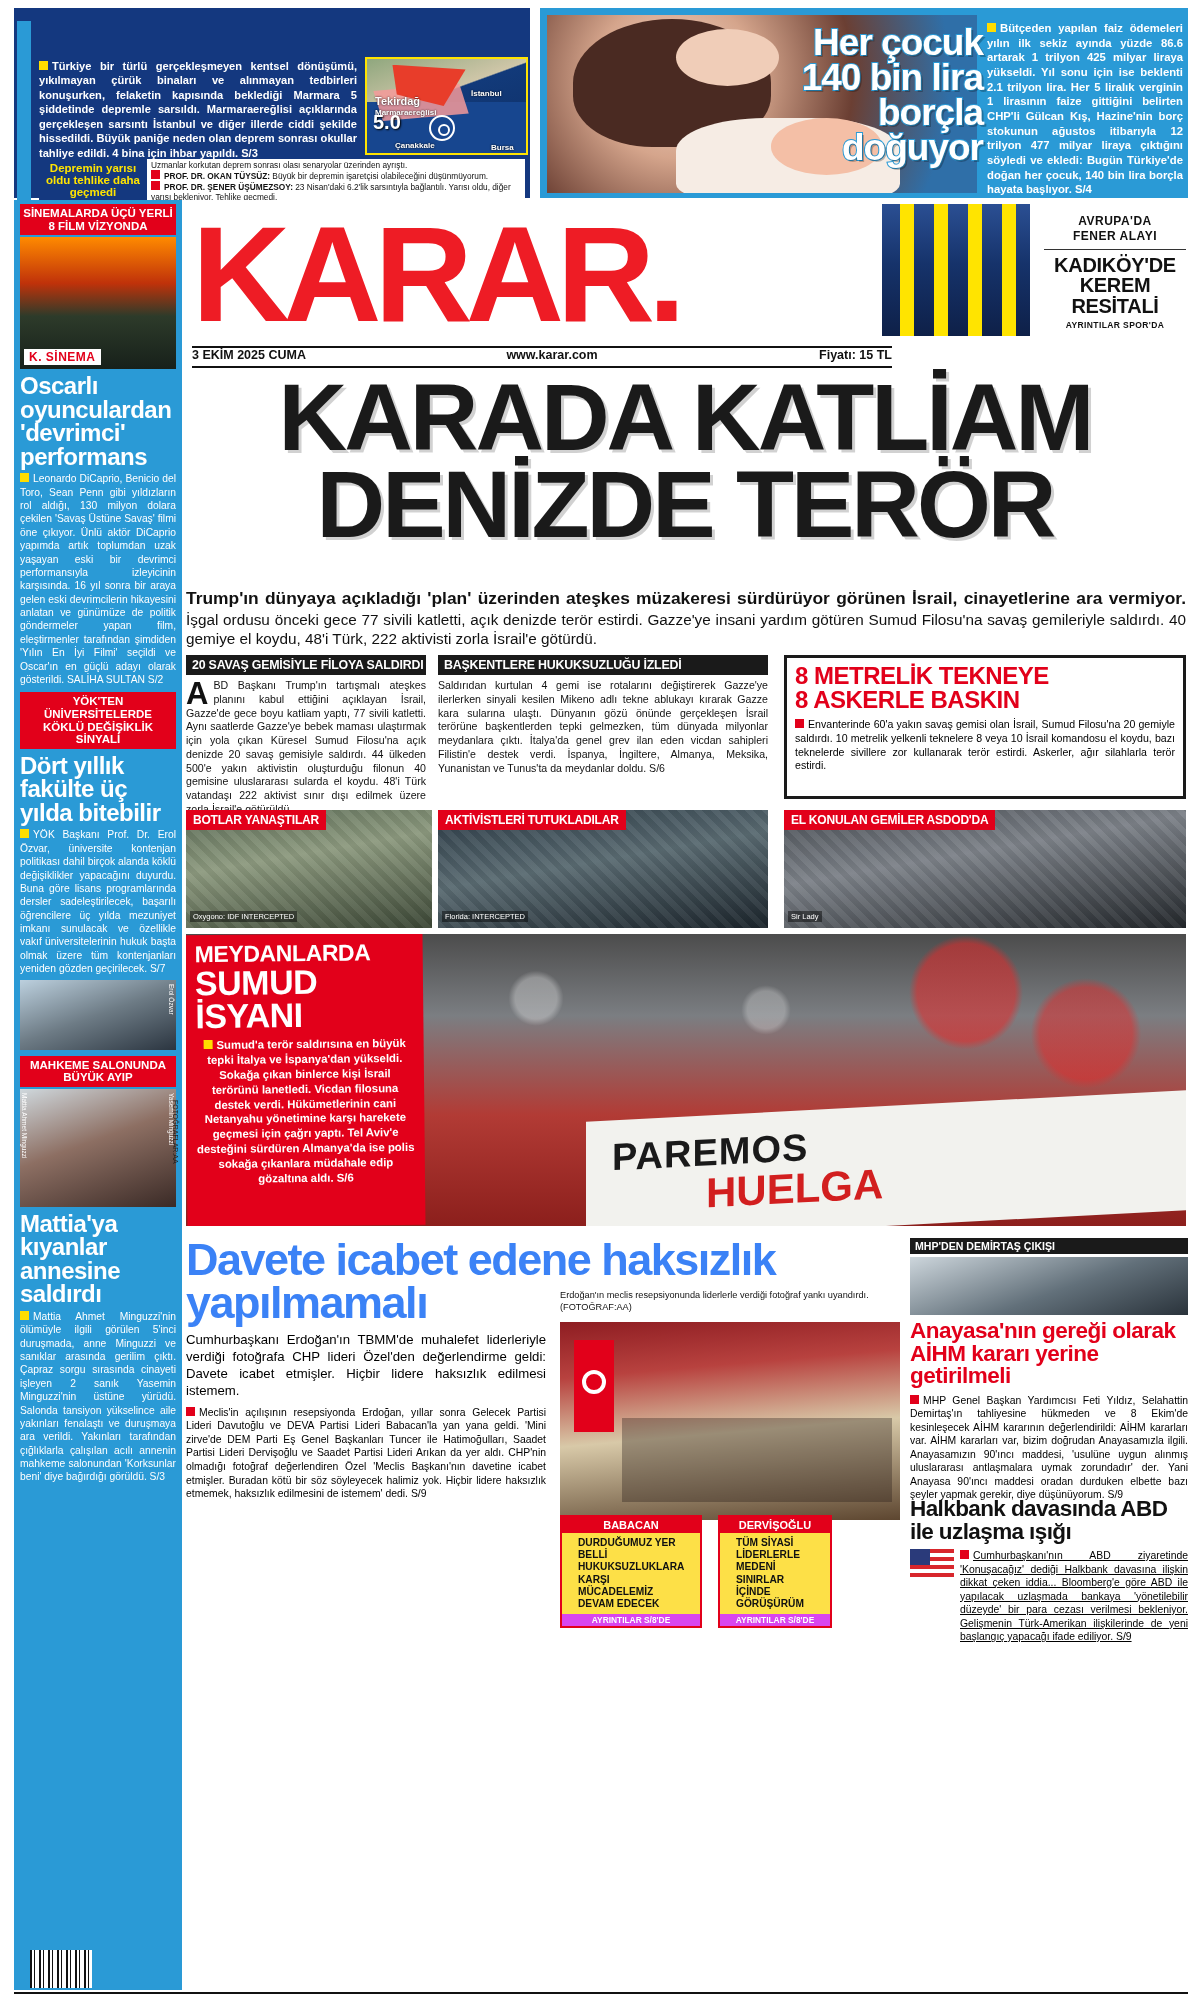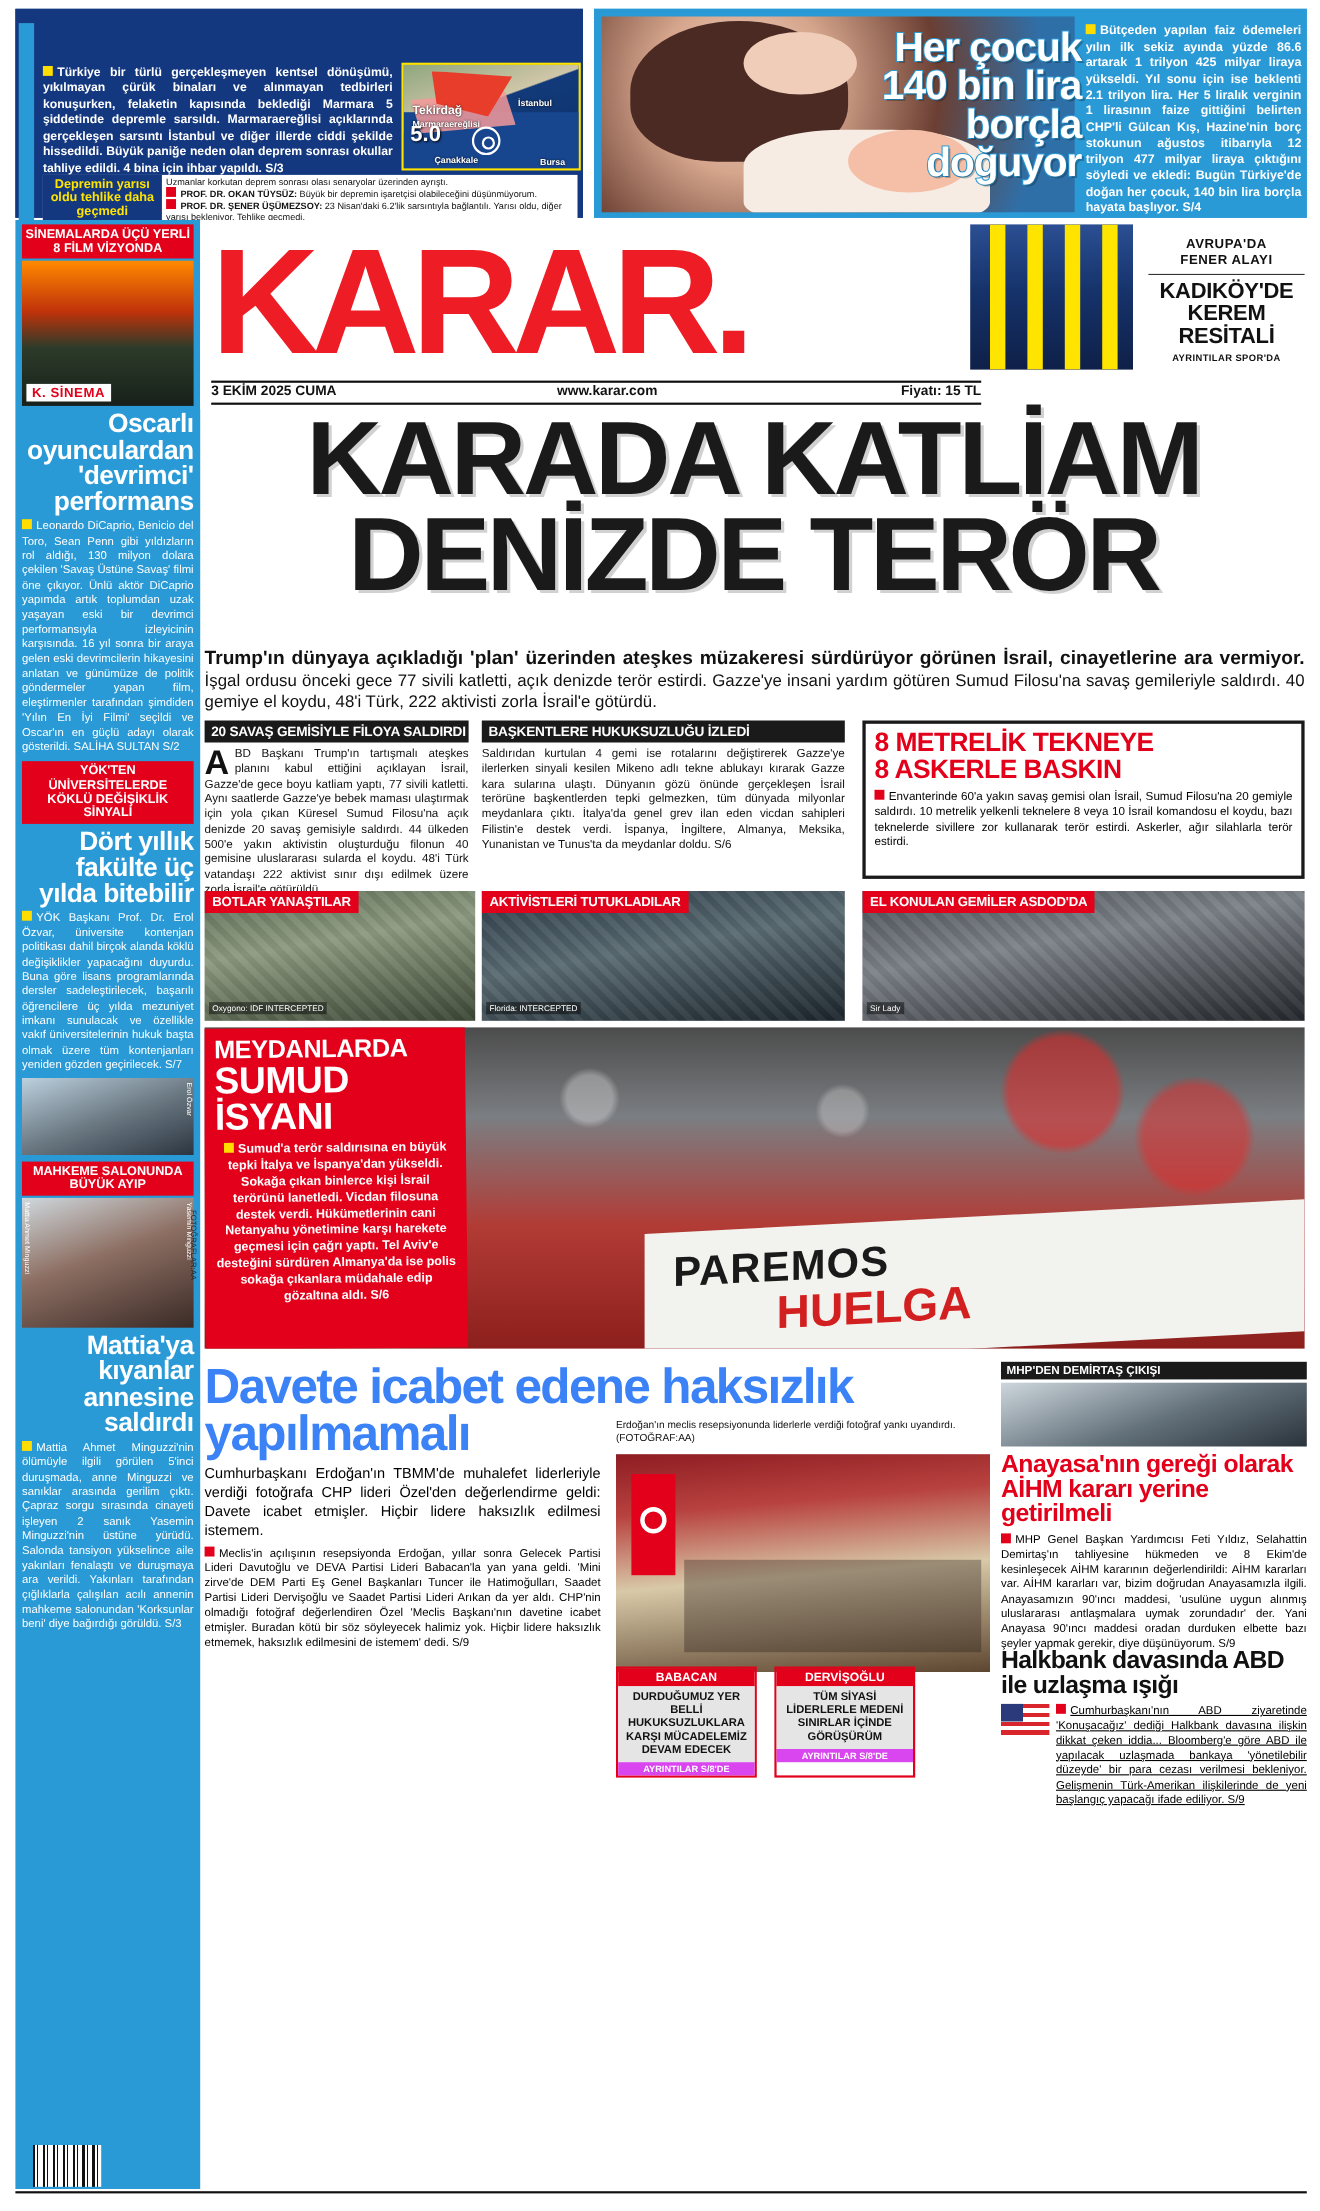--- a/index.html
+++ b/index.html
@@ -95,21 +95,21 @@
   .sb-photo { width:100%; height:132px; overflow:hidden; position:relative; }
   .sb-photo.cinema{background:linear-gradient(180deg,#ff8a00 0%,#c0320a 35%,#2d3b2a 60%,#17201a 100%);}
   .sb-photo.prof{background:linear-gradient(160deg,#bcd0de 0%,#6d7b85 50%,#2b3540 100%);}
   .sb-photo.court{background:linear-gradient(160deg,#cfd8dd 0%,#8d6f63 45%,#3a2a26 100%);}
   .sb-photoTag {
     position:absolute; left:4px; bottom:4px; background:#fff; color:#e2001a;
     font-weight:bold; font-size:12px; padding:1px 5px; letter-spacing:.5px;
   }
   .sb-credit{ position:absolute; right:1px; top:4px; writing-mode:vertical-rl; font-size:6.5px; color:#fff;}
   .sb-title {
-    font-weight:bold; font-size:24px; line-height:0.98; text-align:right;
+    font-weight:bold; font-size:24px; line-height:0.98; text-align:left;
     margin:5px 0 4px; letter-spacing:-.5px;
   }
   .sb-body { font-size:10.3px; line-height:1.3; text-align:justify; }
   .sb-sep { height:6px; }
 
   
   #masthead { position:absolute; left:182px; top:200px; width:1006px; height:172px; background:#fff; }
   #logo {
     position:absolute; left:10px; top:6px;
     color:#ee1c25; font-weight:bold; font-size:136px; line-height:1;
@@ -221,21 +221,21 @@
     position:absolute; left:374px; top:84px; width:340px; height:198px; overflow:hidden;
     background:linear-gradient(175deg,#8e1d22 0%,#b8423f 25%,#d8c9a8 55%,#5d4630 100%);
   }
   .dv-cap{position:absolute;left:374px;top:52px;width:340px;font-size:9.2px;line-height:1.25;color:#111;}
   .dv-flag{position:absolute;left:14px;top:18px;width:40px;height:92px;background:#e2001a;}
   .dv-flag:after{content:"";position:absolute;left:8px;top:30px;width:16px;height:16px;border:4px solid #fff;border-radius:50%;}
   .dv-row{position:absolute;left:62px;top:96px;width:270px;height:84px;background:rgba(40,30,25,.35);}
   #davet-subs { position:absolute; left:374px; top:277px; width:272px; display:flex; gap:16px; }
   .dv-sub { flex:1; border:2px solid #e2001a; }
   .dv-sub .tag { background:#e2001a; color:#fff; font-weight:bold; font-size:11px; padding:2px 4px; text-align:center; }
-  .dv-sub .txt { background:#e5e5e5; color:#111; font-weight:bold; font-size:10.2px; padding:4px 4px; line-height:1.2; text-align:center; }
+  .dv-sub .txt { background:#fde047; color:#111; font-weight:bold; font-size:10.2px; padding:4px 16px; line-height:1.2; text-align:left; }
   .dv-sub .pg  { background:#d946ef; color:#fff; font-size:8.4px; font-weight:bold; padding:1px 4px; text-align:center; }
 
   
   #mhp { position:absolute; left:910px; top:1238px; width:278px; height:250px; }
   #mhp .kick { background:#1a1a1a; color:#fff; font-weight:bold; font-size:10.6px; padding:2px 5px; }
   #mhp .photo{ width:100%; height:58px; margin-top:3px; background:linear-gradient(160deg,#cdd6dc 0%,#62707a 55%,#2a333b 100%); }
   #mhp h2 { color:#e2001a; font-size:22.5px; font-weight:bold; line-height:1.0; margin-top:5px; letter-spacing:-.5px; }
   #mhp p { font-size:10.4px; line-height:1.3; margin-top:6px; text-align:justify; }
   #halk { position:absolute; left:910px; top:1498px; width:278px; height:160px; }
   #halk h2 { color:#111; font-size:22.5px; font-weight:bold; line-height:1.0; letter-spacing:-.6px; }

